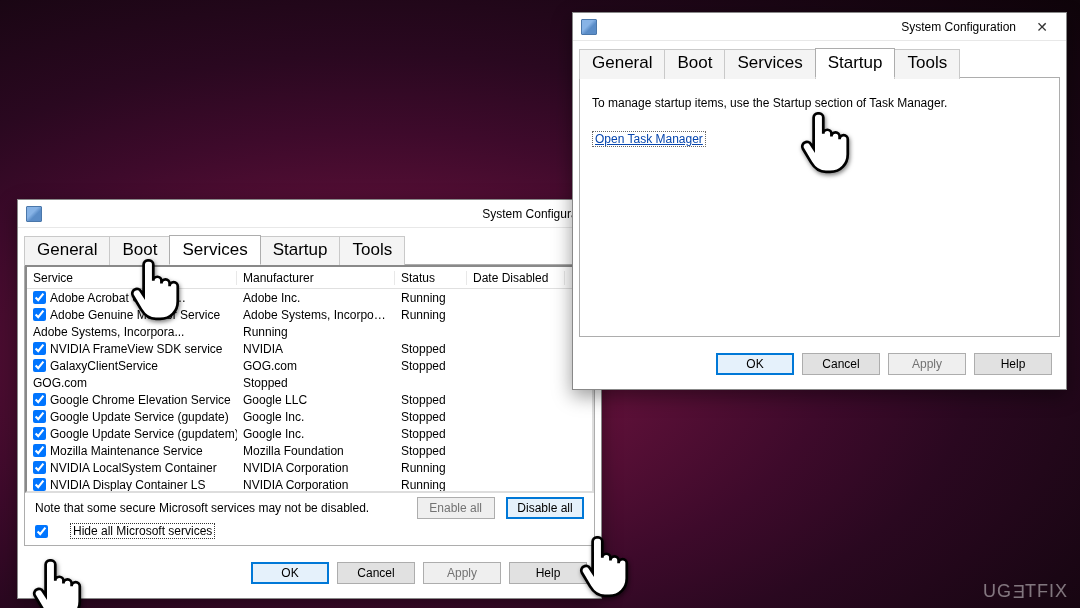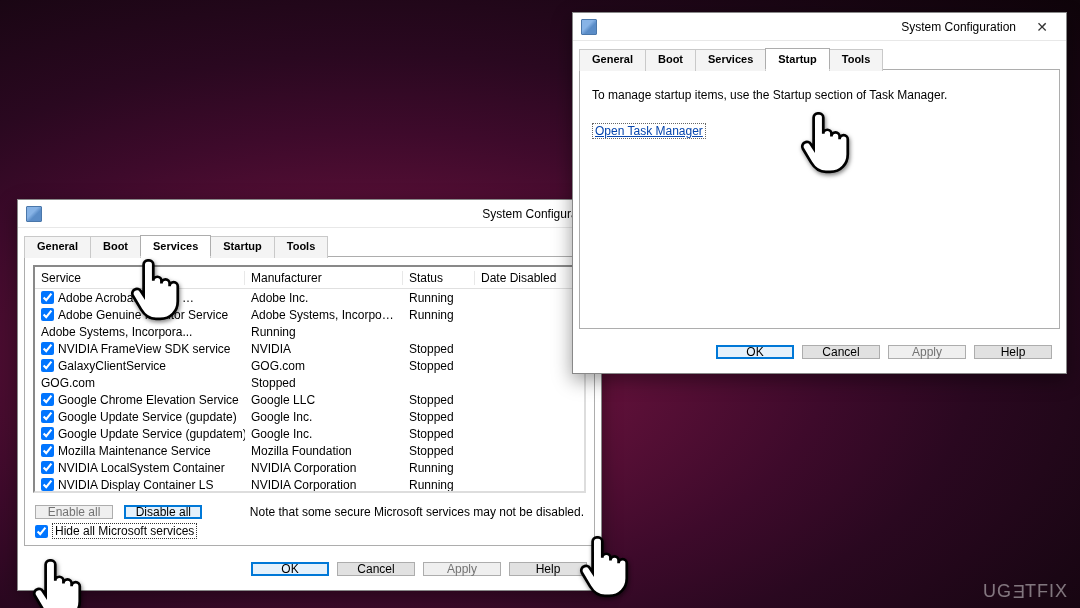--- a/index.html
+++ b/index.html
@@ -45,59 +45,57 @@
   .tabs {
     display: flex;
     padding: 6px 6px 0 6px;
     gap: 0;
   }
   .tab {
     padding: 4px 12px 4px 12px;
     border: 1px solid #adadad;
     border-bottom: none;
     background: #fff;
-    font-size: 11px;
+    font-size: 17px;
     cursor: pointer;
     position: relative;
     top: 1px;
-    font-weight: bold;
   }
   .tab.inactive { background:#f4f4f4; border-color:#c9c9c9; top:2px; padding-top:3px; padding-bottom:3px;}
   .tab.active { background:#fff; z-index:2; border-bottom:1px solid #fff; }
   .tab + .tab { margin-left: -1px; }
   .tabpage {
     border: 1px solid #adadad;
     margin: 0 6px 6px 6px;
     min-height: 60px;
     background:#fff;
   }
 
   
   .btnrow {
     display: flex; justify-content: flex-end; gap: 8px;
     padding: 10px 14px 14px 14px;
   }
   .btn {
-    min-width: 78px; height: 14px;
+    min-width: 78px; height: 22px;
     border: 1px solid #adadad;
     background: #e1e1e1;
     font-size: 12px;
     cursor: pointer;
     display:inline-flex; align-items:center; justify-content:center;
   }
   .btn.primary { border:2px solid #0078d7; background:#e5f1fb; }
   .btn:disabled, .btn.disabled { color:#737373; background:#efefef; }
 
   
   .startup-msg { text-align:left; font-size:12px; padding: 18px 12px 4px; }
   .linklike { color:#0645ad; text-decoration: underline; cursor:pointer; border:1px dotted #666; padding:0 2px; }
 
   
   .listwrap {
-    margin: 8px;
     border: 2px inset #ddd;
     background:#fff;
     height: 228px;
     overflow: hidden;
     position: relative;
   }
   .listhead, .row {
     display: grid;
     grid-template-columns: 210px 158px 72px 98px;
     align-items: center;
@@ -110,21 +108,21 @@
   }
   .listhead .cell { padding: 0 6px; border-right:1px solid #e8e8e8; font-weight:400; }
   .rows { max-height: 204px; overflow-y: scroll; }
   .row { height: 17px; }
   .row .cell { padding: 0 6px; white-space: nowrap; overflow:hidden; text-overflow: ellipsis; }
   .svc-cell { display:flex; align-items:center; gap:4px; }
   .svc-cell input[type=checkbox] { width:13px; height:13px; }
 
   .note-line { padding: 4px 10px 2px 10px; font-size:12px; display:flex; align-items:center; justify-content:space-between; gap:12px;}
   .hide-line { padding: 2px 10px 6px 10px; font-size:12px; display:flex; align-items:center; gap:4px;}
-  .hide-line label { border:1px dotted #333; padding:0 2px; }
+  .hide-line label { border:1px dotted #333; padding:0 2px;margin-left:18px; }
 
   
   .hand {
     position:absolute; width:56px; height:68px;
     pointer-events:none;
   }
   .hand svg { width:100%; height:100%; filter: drop-shadow(1px 2px 2px rgba(0,0,0,.5)); }
 
   
   .wm {
@@ -259,25 +257,25 @@
               <span>NVIDIA Display Container LS</span>
             </div>
             <div class="cell">NVIDIA Corporation</div>
             <div class="cell">Running</div>
             <div class="cell"></div>
           </div>
         </div>
     </div>
 
     <div class="note-line">
+      <span>Note that some secure Microsoft services may not be disabled.</span>
       <span>
         <button class="btn disabled">Enable all</button>
         <button class="btn primary" style="margin-left:8px;">Disable all</button>
       </span>
-      <span>Note that some secure Microsoft services may not be disabled.</span>
     </div>
 
     <div class="hide-line">
       <input type="checkbox" checked="" style="">
       <label>Hide all Microsoft services</label>
     </div>
   </div>
 
   <div class="btnrow">
     <button class="btn primary">OK</button>

